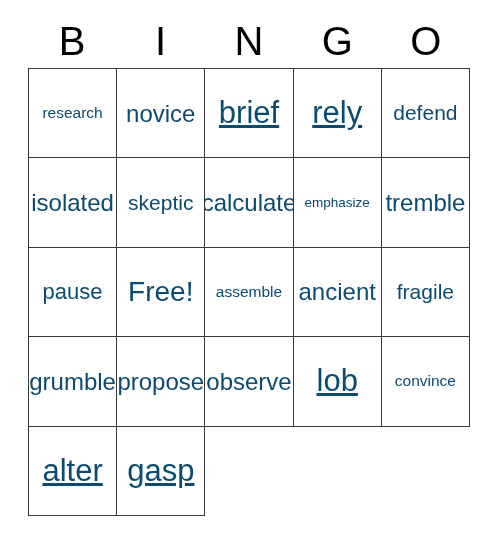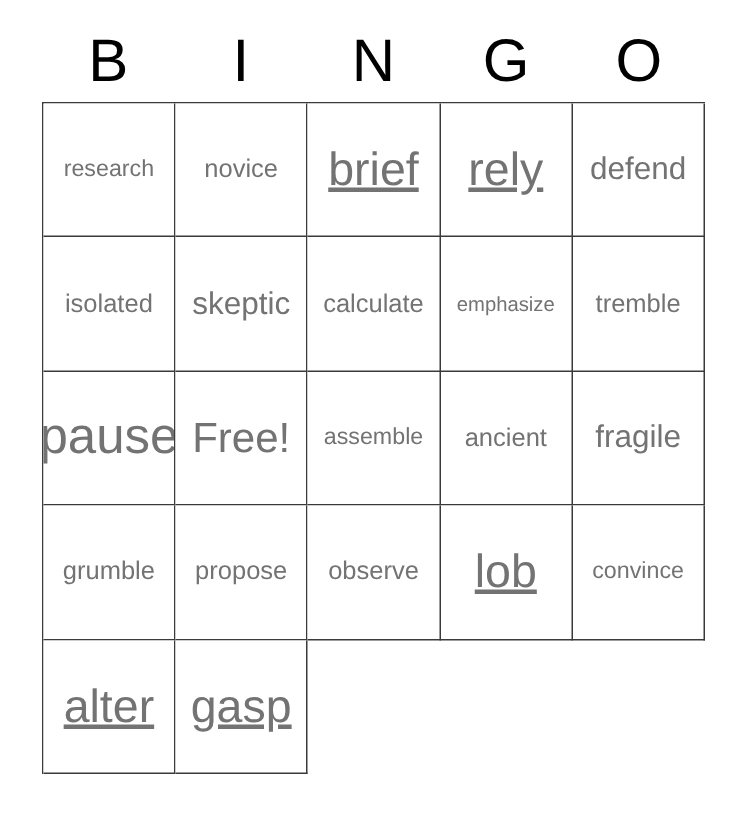--- a/index.html
+++ b/index.html
@@ -69,29 +69,29 @@
     overflow: hidden;
     padding: 0 2px;
     background: #ffffff;
   }
 
   .cell-text {
     display: block;
     text-align: right;
     line-height: 1.05;
     white-space: nowrap;
-    color: #737373;
+    color: #0c4a6e;
   }
 
   
   .sz-xs .cell-text { font-size: 13.5px; }
   .sz-s  .cell-text { font-size: 15.5px; }
-  .sz-m  .cell-text { font-size: 17px; }
+  .sz-m  .cell-text { font-size: 24px; }
   .sz-l  .cell-text { font-size: 21px; }
-  .sz-xl .cell-text { font-size: 34px; }
+  .sz-xl .cell-text { font-size: 22px; }
   .sz-xxl .cell-text { font-size: 31px; text-decoration: underline; }
   .sz-free .cell-text { font-size: 28px; }
 </style>
 </head>
 <body>
 
 <div class="card">
 
   <div class="header-row">
     <div class="header-letter">B</div>

